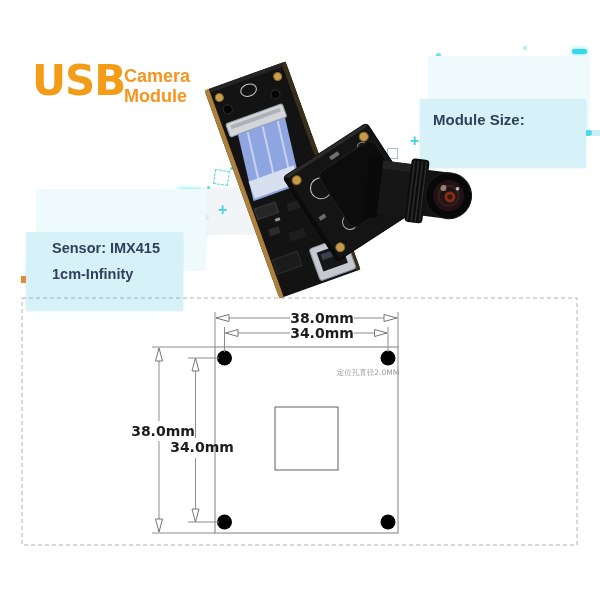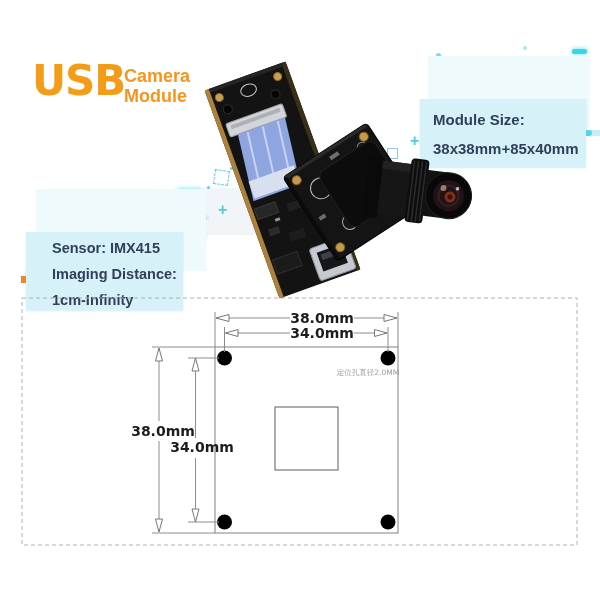--- a/index.html
+++ b/index.html
@@ -68,27 +68,25 @@
 
   <div class="abs product-name">
     <div>Camera</div>
     <div>Module</div>
   </div>
   <div class="abs usb-brand">USB</div>
 
   <div class="abs box-back module-back deco"></div>
   <div class="abs info-box module-box">
     <div>Module Size:</div>
-    <div>38x38mm+85x40mm</div>
   </div>
 
   <div class="abs box-back sensor-back deco"></div>
   <div class="abs info-box sensor-box">
     <div>Sensor: IMX415</div>
-    <div>Imaging Distance:</div>
     <div>1cm-Infinity</div>
   </div>
 
   <svg class="abs" style="left:0;top:290px;" width="600" height="310" viewBox="0 290 600 310">
 
     <rect x="22" y="298" width="555" height="247" fill="none" stroke="#b0b0b0" stroke-width="1" stroke-dasharray="4,3"></rect>
 
     <rect x="215" y="347" width="183" height="186" fill="#ffffff" stroke="#808080" stroke-width="1"></rect>
 
     <rect x="275" y="407" width="63" height="63" fill="none" stroke="#5f5f5f" stroke-width="1"></rect>

